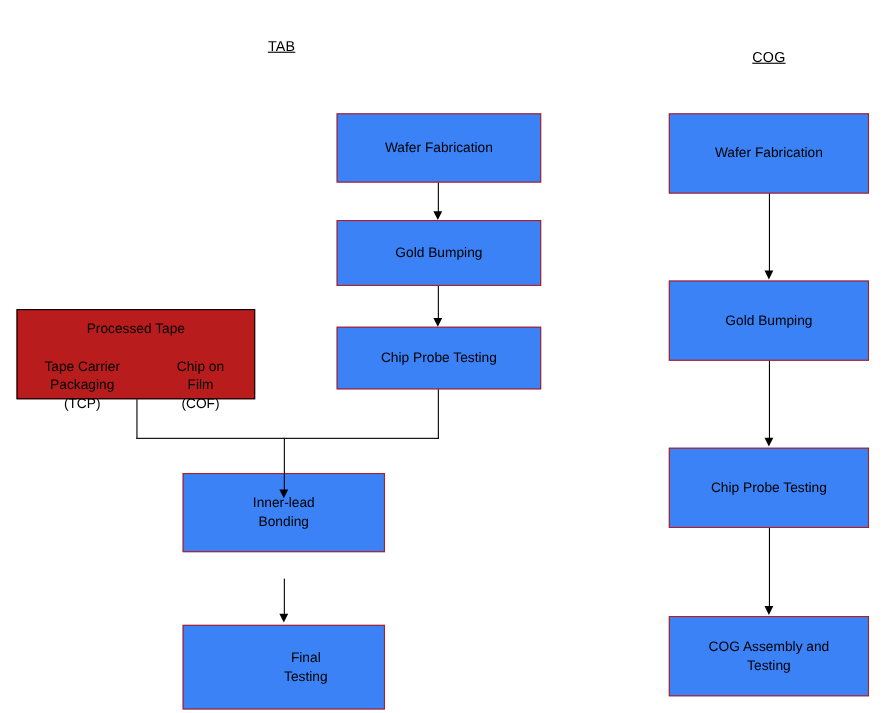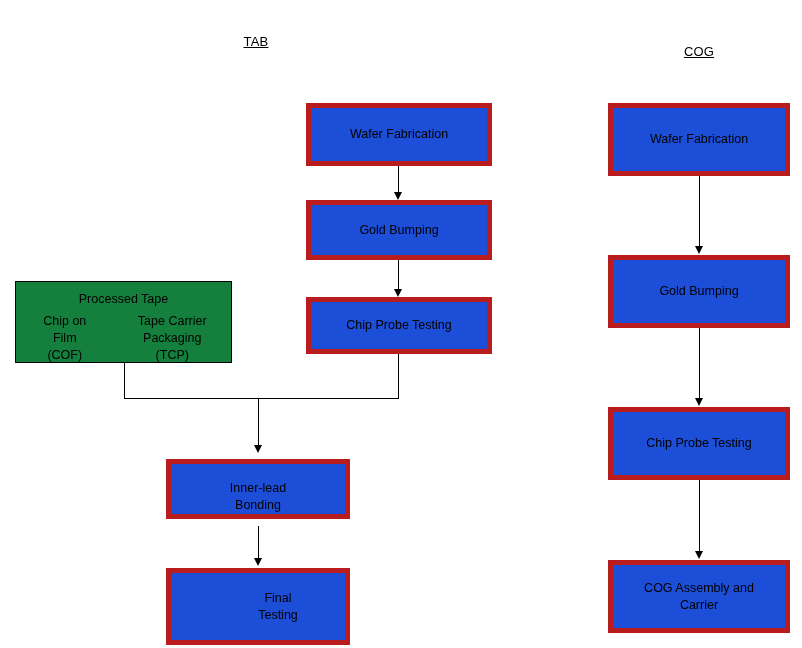--- a/index.html
+++ b/index.html
@@ -28,45 +28,46 @@
     text-decoration: underline;
     text-align: center;
     white-space: nowrap;
     letter-spacing: 0.2px;
   }
 
   
   .node {
     position: absolute;
     box-sizing: border-box;
-    border: 5px solid #b91c1c;
-    background: #1d4ed8;
+    border: 1px solid #b91c1c;
+    background: #3b82f6;
     display: flex;
     align-items: center;
     justify-content: center;
     text-align: center;
   }
   .node .label {
     font-size: 12.5px;
     line-height: 17px;
     color: #000;
     white-space: pre-line;
     padding: 0 4px;
   }
 
   
   .tape-box {
     position: absolute;
     box-sizing: border-box;
     border: 1px solid #000000;
-    background: #15803d;
+    background: #b91c1c;
     display: flex;
     flex-direction: column;
     align-items: stretch;
     padding-top: 9px;
+    gap: 12px;
   }
   .tape-title {
     font-size: 12.5px;
     line-height: 17px;
     text-align: center;
     color: #000;
   }
   .tape-cols {
     display: flex;
     flex-direction: row;
@@ -120,30 +121,30 @@
     <span class="label">Gold Bumping</span>
   </div>
 
   <div class="node" style="left:306px; top:297px; width:186px; height:57px;">
     <span class="label">Chip Probe Testing</span>
   </div>
 
   <div class="tape-box" style="left:15px; top:281px; width:217px; height:82px;">
     <div class="tape-title">Processed Tape</div>
     <div class="tape-cols">
+      <div class="tape-col" style="width:100px;">Tape Carrier
+Packaging
+(TCP)</div>
       <div class="tape-col" style="width:80px;">Chip on
 Film
 (COF)</div>
-      <div class="tape-col" style="width:100px;">Tape Carrier
-Packaging
-(TCP)</div>
     </div>
   </div>
 
-  <div class="node" style="left:166px; top:459px; width:184px; height:60px;align-items:flex-end;">
+  <div class="node" style="left:166px; top:430px; width:184px; height:72px;">
     <span class="label">Inner-lead
 Bonding</span>
   </div>
 
   <div class="node" style="left:166px; top:568px; width:184px; height:77px;padding-left:40px;">
     <span class="label">Final
 Testing</span>
   </div>
 
   <div class="vline" style="left:398px; top:166px; height:27px;"></div>
@@ -171,21 +172,21 @@
   <div class="node" style="left:608px; top:255px; width:182px; height:73px;">
     <span class="label">Gold Bumping</span>
   </div>
 
   <div class="node" style="left:608px; top:407px; width:182px; height:73px;">
     <span class="label">Chip Probe Testing</span>
   </div>
 
   <div class="node" style="left:608px; top:560px; width:182px; height:73px;">
     <span class="label">COG Assembly and
-Carrier</span>
+Testing</span>
   </div>
 
   <div class="vline" style="left:699px; top:176px; height:71px;"></div>
   <div class="arrowhead" style="left:695px; top:246px;"></div>
 
   <div class="vline" style="left:699px; top:328px; height:71px;"></div>
   <div class="arrowhead" style="left:695px; top:398px;"></div>
 
   <div class="vline" style="left:699px; top:480px; height:72px;"></div>
   <div class="arrowhead" style="left:695px; top:551px;"></div>

